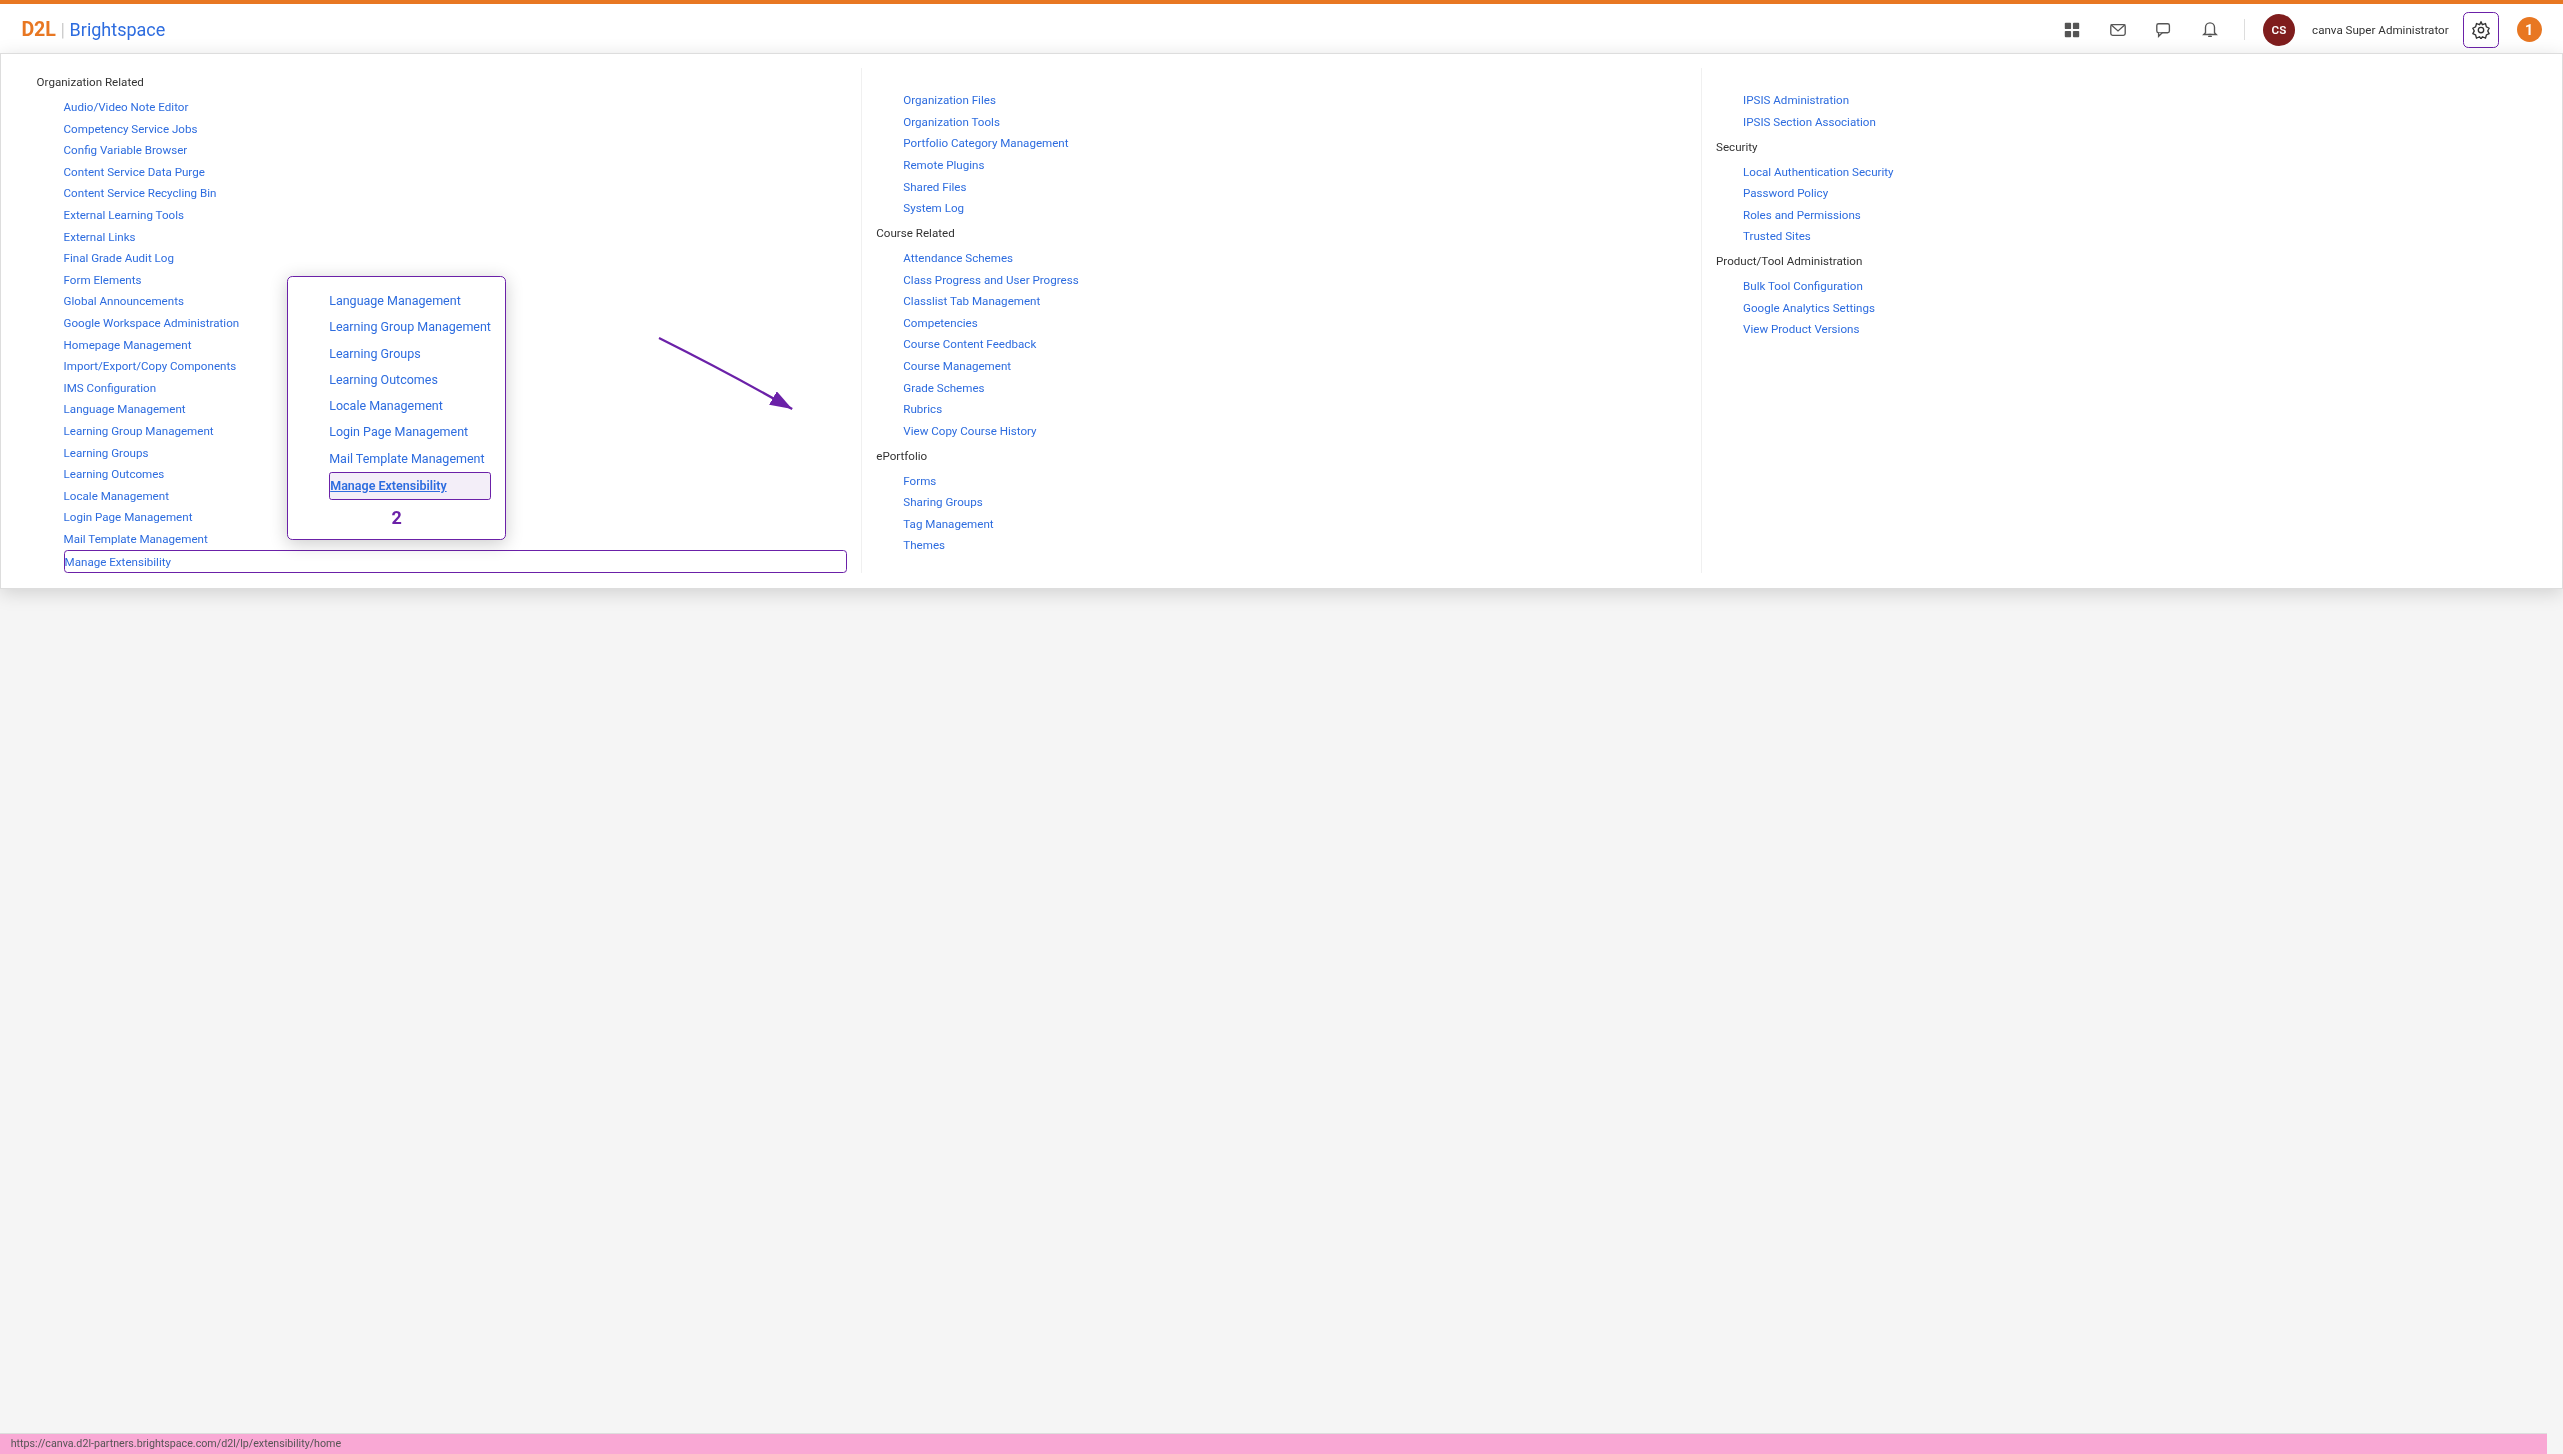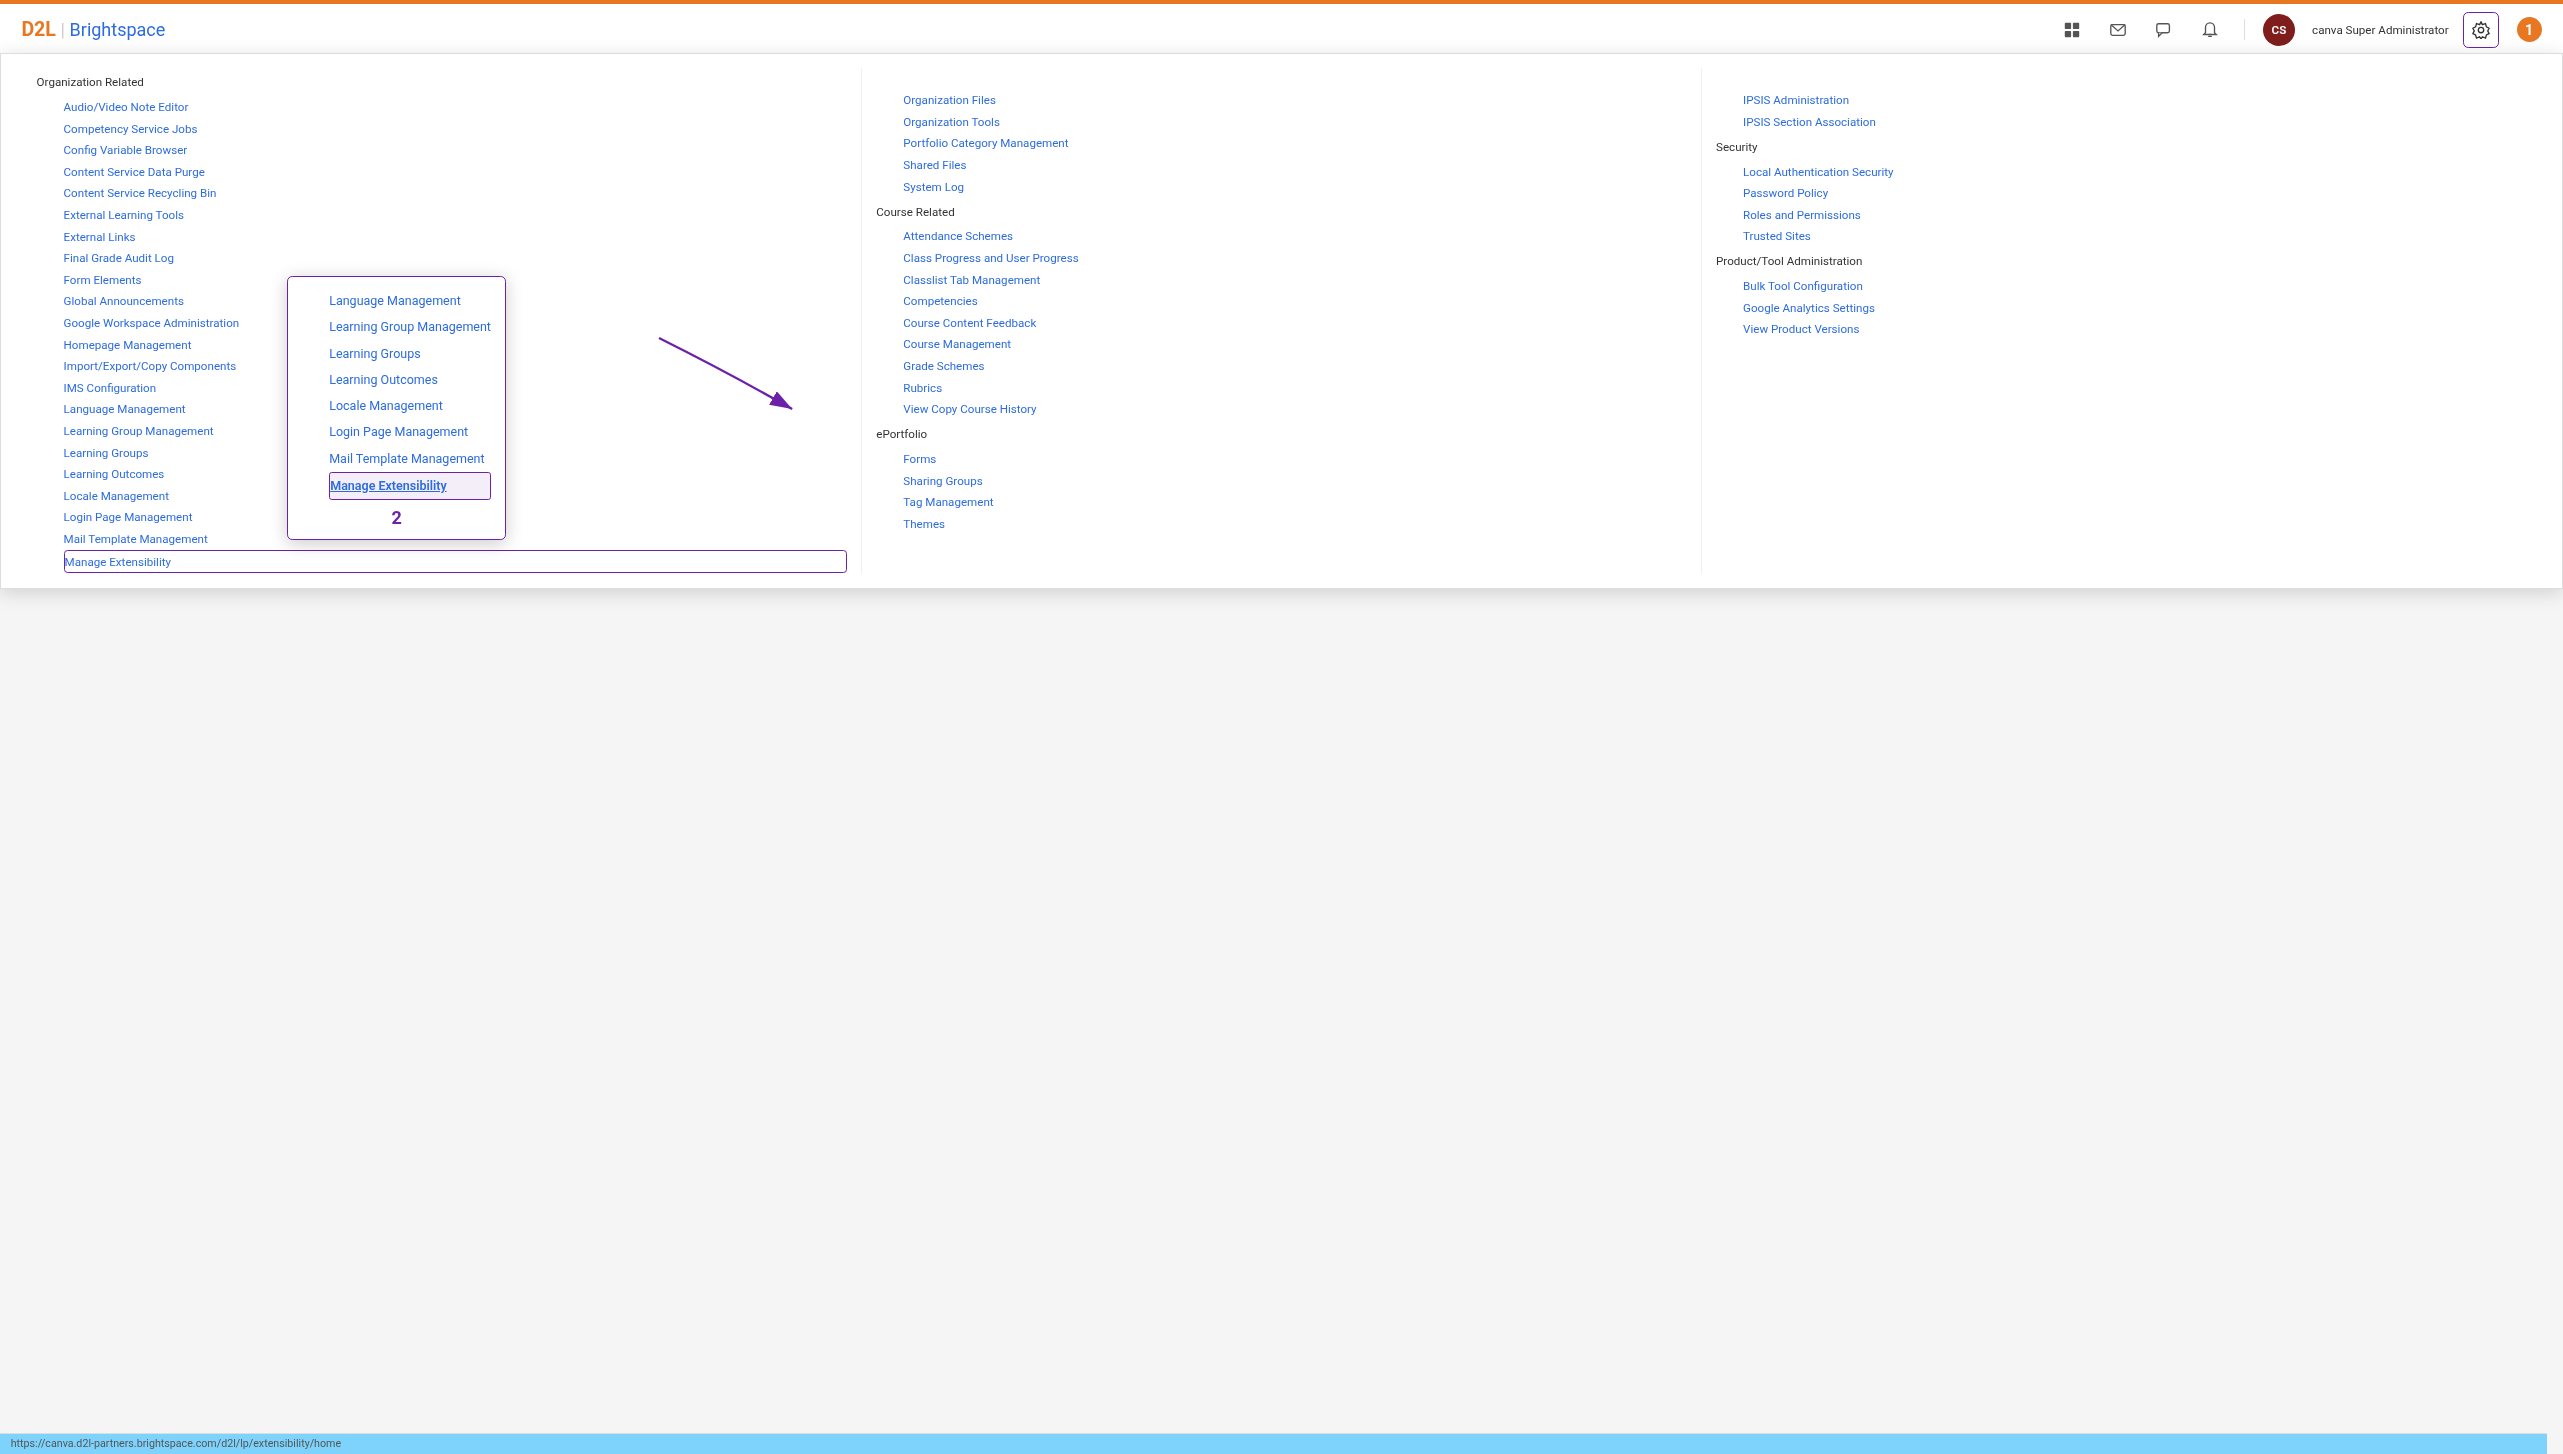--- a/index.html
+++ b/index.html
@@ -457,20 +457,21 @@
     <a class="menu-link">Login Page Management</a>
     <a class="menu-link">Mail Template Management</a>
     <a class="menu-link manage-ext-highlight">Manage Extensibility</a>
   </div>
 
   <div class="menu-col">
     <div style="margin-top: 21.4px;"></div>
     <a class="menu-link">Organization Files</a>
     <a class="menu-link">Organization Tools</a>
     <a class="menu-link">Portfolio Category Management</a>
+    <a class="menu-link">Remote Plugins</a>
     <a class="menu-link">Shared Files</a>
     <a class="menu-link">System Log</a>
     <div class="menu-col-title">Course Related</div>
     <a class="menu-link">Attendance Schemes</a>
     <a class="menu-link">Class Progress and User Progress</a>
     <a class="menu-link">Classlist Tab Management</a>
     <a class="menu-link">Competencies</a>
     <a class="menu-link">Course Content Feedback</a>
     <a class="menu-link">Course Management</a>
     <a class="menu-link">Grade Schemes</a>
@@ -585,16 +586,16 @@
 
 <svg class="arrow-container" width="356" height="222" viewBox="0 0 400 250">
   <defs>
     <marker id="arrowhead" markerWidth="10" markerHeight="7" refX="10" refY="3.5" orient="auto">
       <polygon points="0 0, 10 3.5, 0 7" fill="#6b21a8"></polygon>
     </marker>
   </defs>
   <path d="M 200 80 Q 280 120 350 160" stroke="#6b21a8" stroke-width="2.5" fill="none" marker-end="url(#arrowhead)"></path>
 </svg>
 
-<div style="position: fixed; bottom: 0; left: 0; right: 16px; background: #7dd3fc; border-top: 0.9px solid #ddd; padding: 3.6px 10.7px; font-size: 10.7px; color: #555; z-index: 500;">
+<div style="position: fixed; bottom: 0; left: 0; right: 16px; background: #f9a8d4; border-top: 0.9px solid #ddd; padding: 3.6px 10.7px; font-size: 10.7px; color: #555; z-index: 500;">
   <span>https://canva.d2l-partners.brightspace.com/d2l/lp/extensibility/home</span>
 </div>
 
 
 </body></html>

